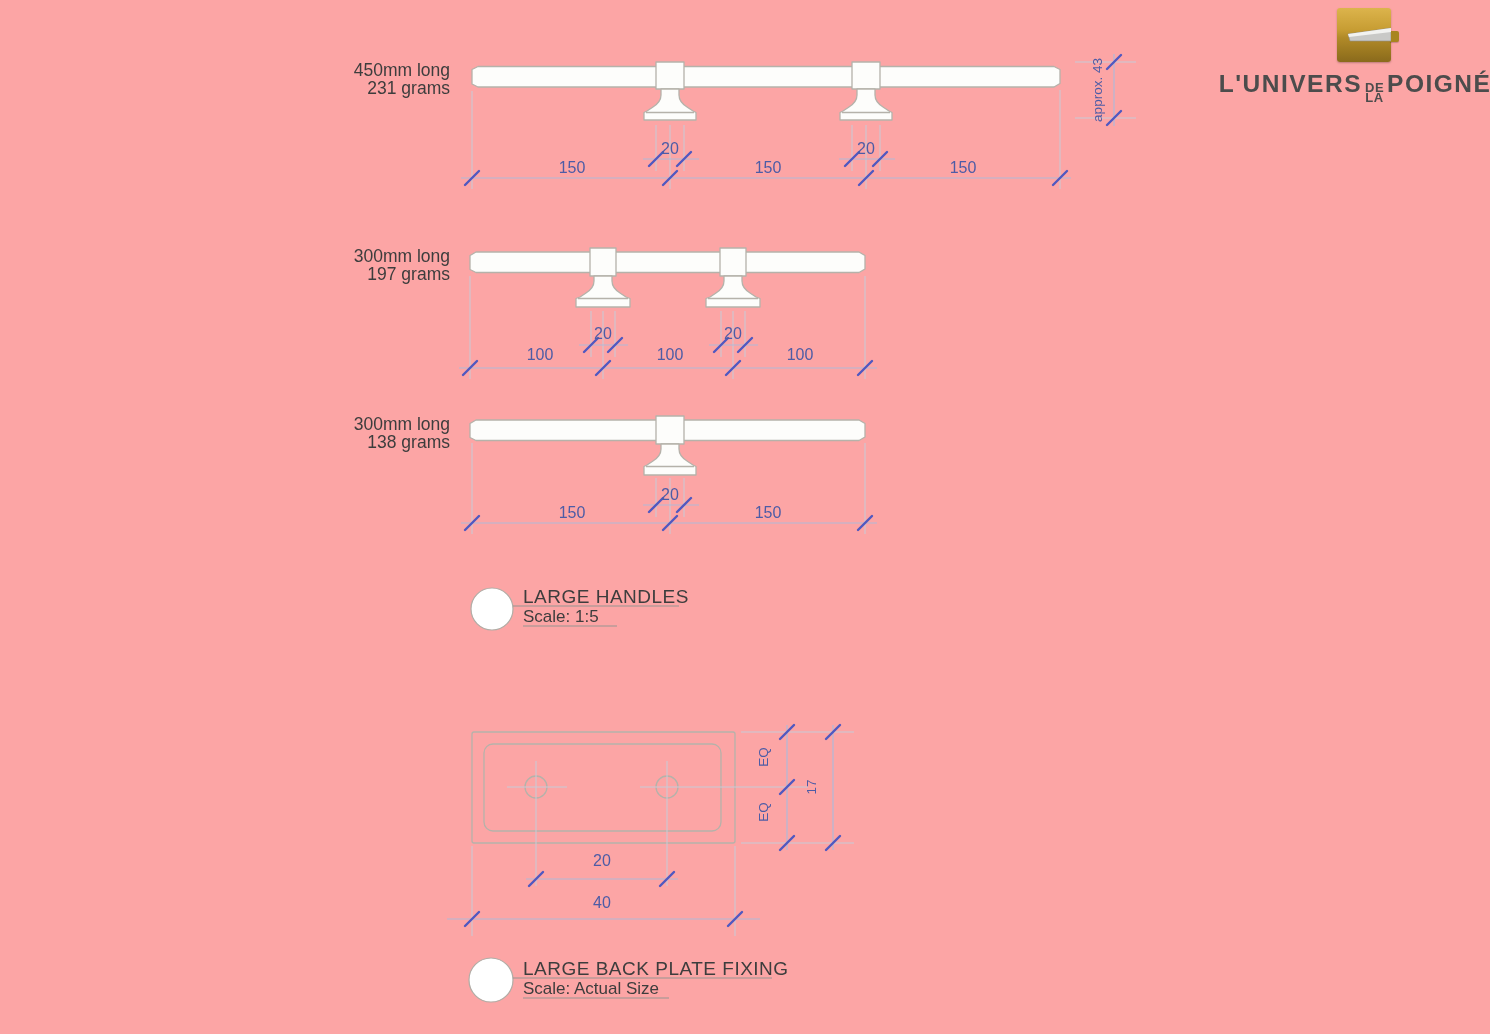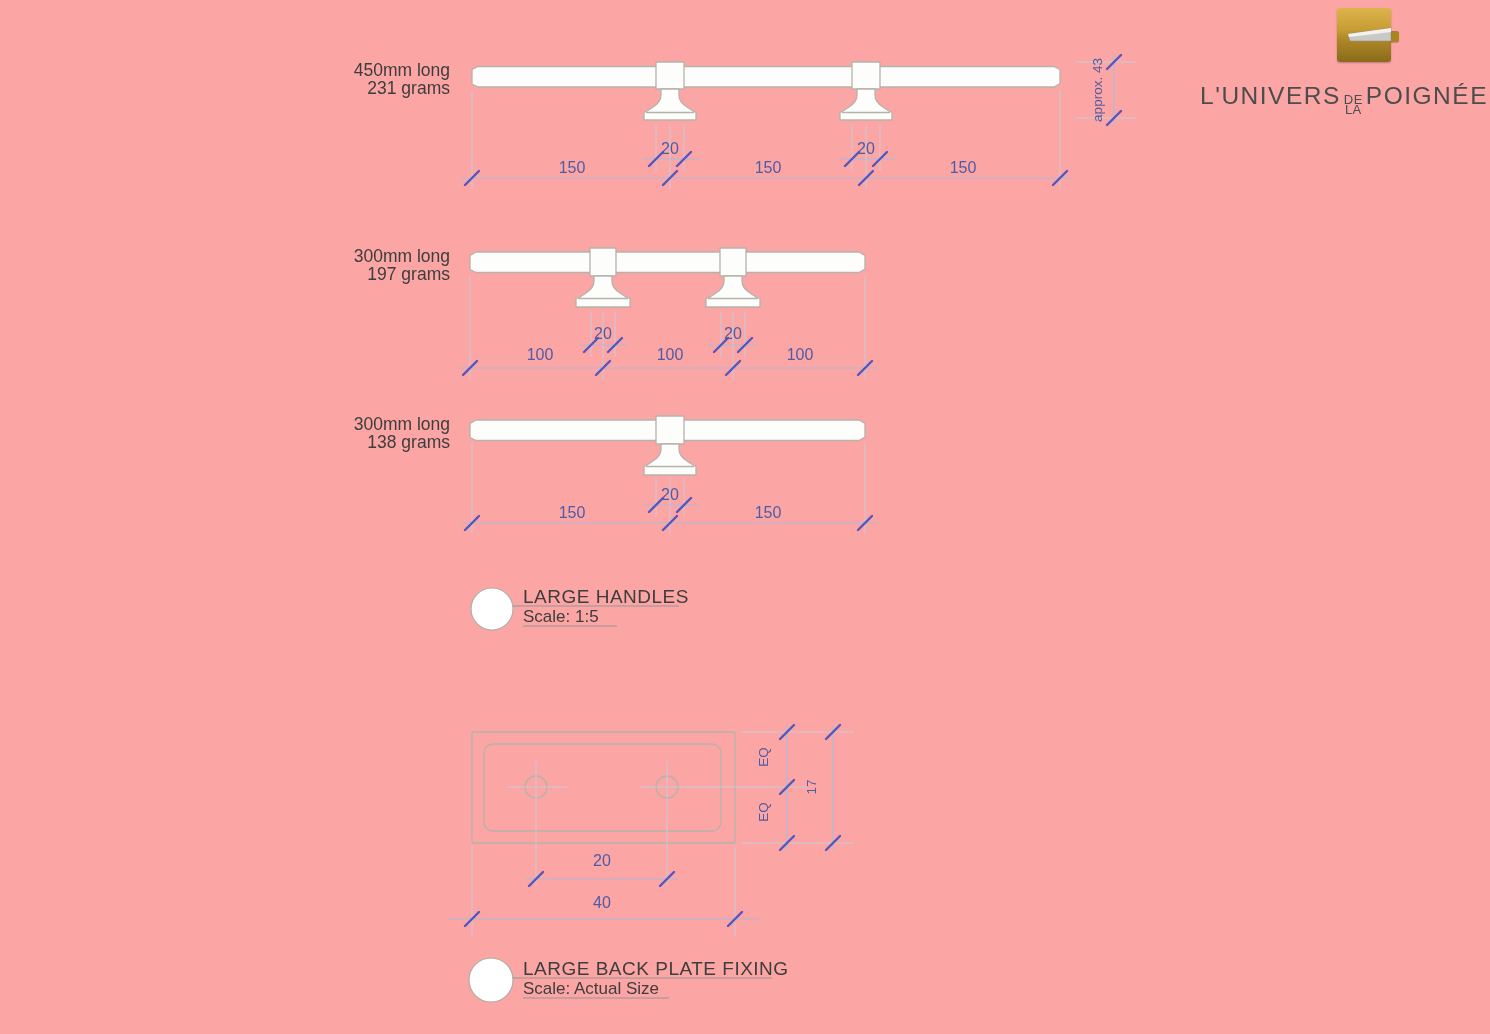--- a/index.html
+++ b/index.html
@@ -21,22 +21,22 @@
   .ttl {fill:#3d3d3d;font-size:19px;letter-spacing:0.5px;}
   .scl {fill:#3d3d3d;font-size:17px;}
   
   .logo{position:absolute;left:1240px;top:8px;width:248px;text-align:center;}
   .logo-icon{position:relative;width:54px;height:54px;margin:0 auto;border-radius:3px;
      background:linear-gradient(180deg,#dcb44c 0%,#c79d33 40%,#b18a28 55%,#97751f 85%,#8a6a1c 100%);
      box-shadow:0 1px 2px rgba(0,0,0,0.25);}
   .logo-latch{position:absolute;right:-8px;top:23px;width:9px;height:11px;background:#a8851f;
      border-radius:0 2px 2px 0;box-shadow:0 1px 1px rgba(0,0,0,0.2);}
   .logo-lever{position:absolute;left:0;top:0;}
-  .logo-text{margin-top:20px;font-size:24.5px;color:#4c4c4c;letter-spacing:1.5px;
-     display:flex;align-items:baseline;justify-content:flex-end;white-space:nowrap;}
+  .logo-text{margin-top:8px;font-size:24.5px;color:#4c4c4c;letter-spacing:1.5px;
+     display:flex;align-items:baseline;justify-content:center;white-space:nowrap;font-weight:bold;}
   .logo-mid{display:inline-block;margin:0 3px;font-size:13px;line-height:9.5px;letter-spacing:0.5px;}
   .logo-mid span{display:block;}
 </style>
 </head>
 <body>
 
 <div class="canvas">
 
 <svg width="1490" height="1034" viewBox="0 0 1490 1034">
 

